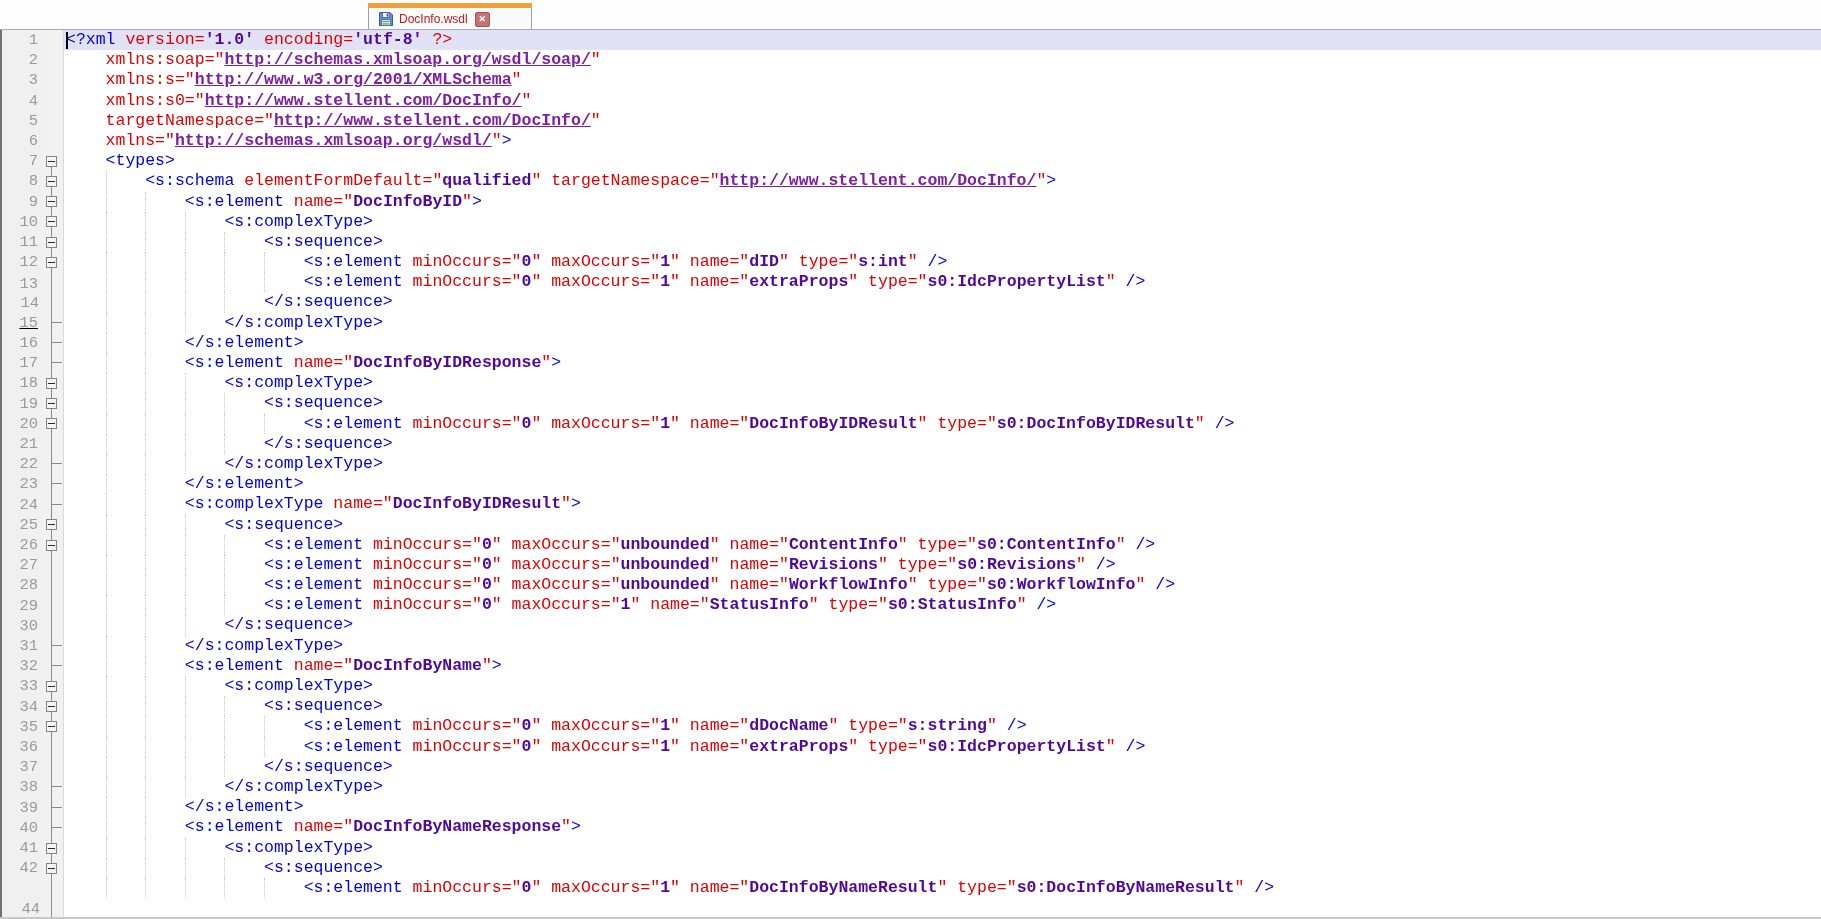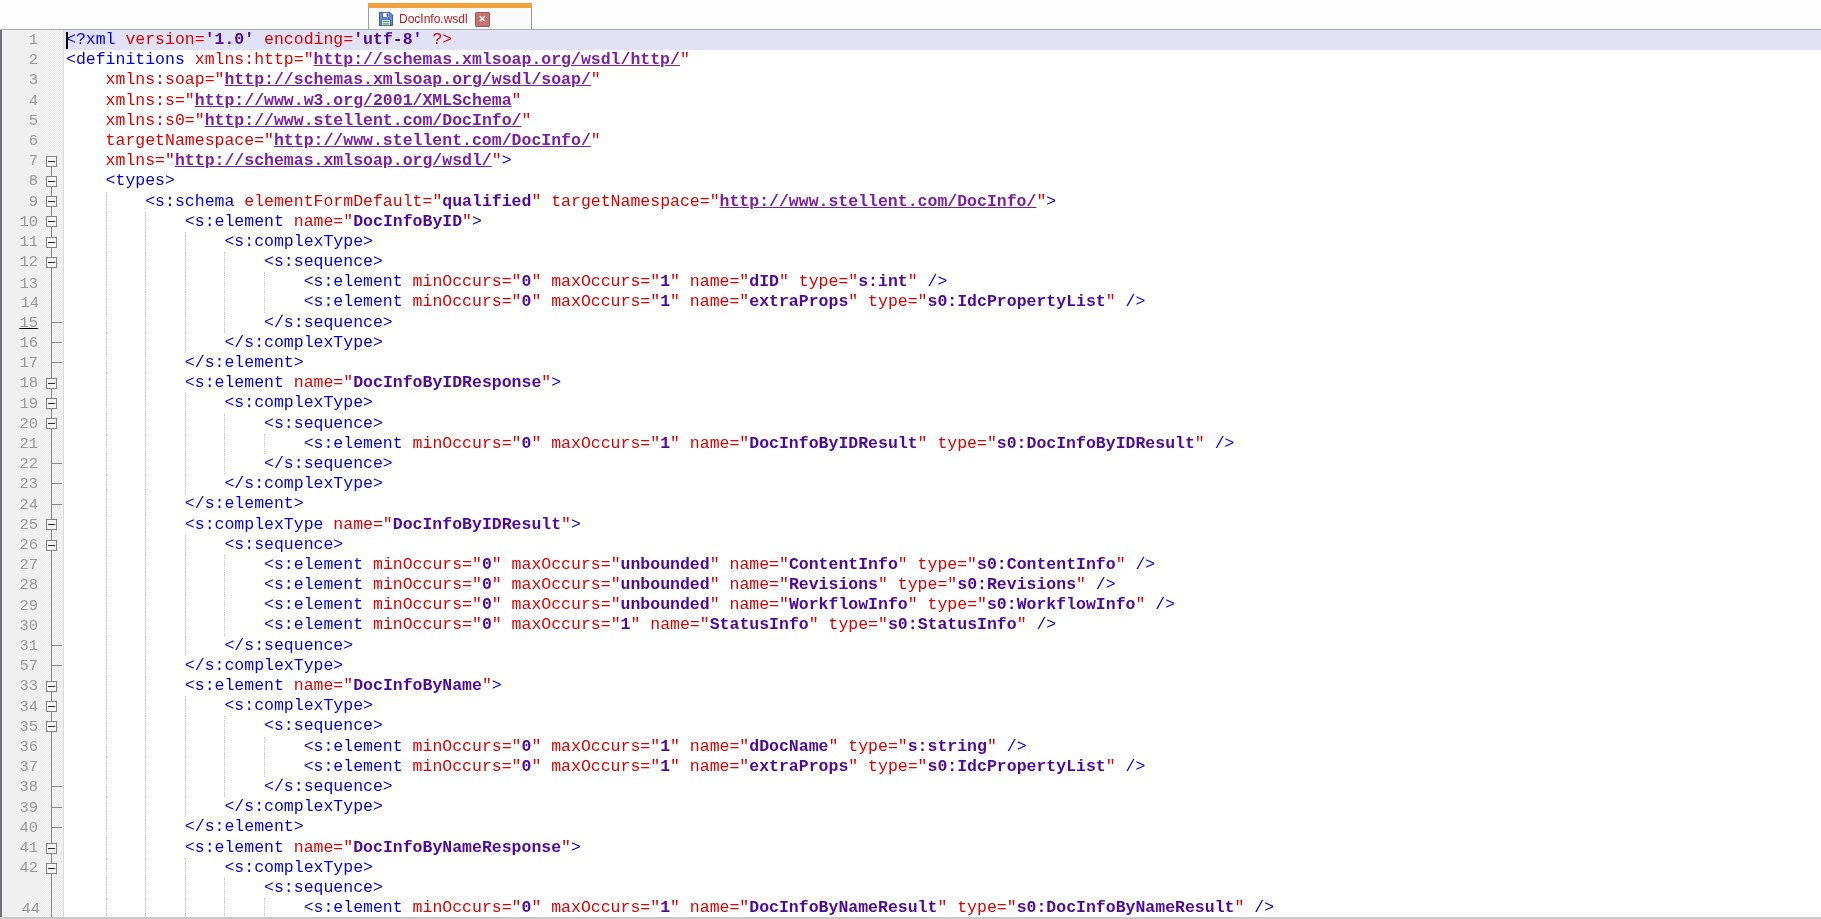--- a/index.html
+++ b/index.html
@@ -252,21 +252,21 @@
           <span class="lnum">30</span>
           <div class="fcell"></div>
         </div>
         <div class="grow" style="top: 606px;">
           <span class="lnum">31</span>
           <div class="fcell">
             <div class="ftick"></div>
           </div>
         </div>
         <div class="grow" style="top: 626.2px;">
-          <span class="lnum">57</span>
+          <span class="lnum">32</span>
           <div class="fcell">
             <div class="ftick"></div>
           </div>
         </div>
         <div class="grow" style="top: 646.4px;">
           <span class="lnum">33</span>
           <div class="fcell">
             <div class="fbox">
               <div class="minus"></div>
             </div>
@@ -339,21 +339,20 @@
           </div>
         </div>
         <div class="grow" style="top: 868.6px; justify-content: flex-end;">
           <span class="lnum">44</span>
           <div class="fcell"></div>
         </div>
         <div class="vline" style="top: 131.3px; bottom: 0px;"></div>
       </div>
     <div class="code" id="code">
         <div class="line current"><div class="caret"></div><span class="seg-t">&lt;?xml</span><span class="seg-a"> version=</span><span class="seg-v">'1.0'</span><span class="seg-a"> encoding=</span><span class="seg-v">'utf-8'</span><span class="seg-a"> ?&gt;</span></div>
-        <div class="line"><span class="seg-t">&lt;definitions</span><span class="seg-a"> xmlns:http="</span><span class="seg-u">http://schemas.xmlsoap.org/wsdl/http/</span><span class="seg-a">"</span></div>
         <div class="line">    <span class="seg-a">xmlns:soap="</span><span class="seg-u">http://schemas.xmlsoap.org/wsdl/soap/</span><span class="seg-a">"</span></div>
         <div class="line">    <span class="seg-a">xmlns:s="</span><span class="seg-u">http://www.w3.org/2001/XMLSchema</span><span class="seg-a">"</span></div>
         <div class="line">    <span class="seg-a">xmlns:s0="</span><span class="seg-u">http://www.stellent.com/DocInfo/</span><span class="seg-a">"</span></div>
         <div class="line">    <span class="seg-a">targetNamespace="</span><span class="seg-u">http://www.stellent.com/DocInfo/</span><span class="seg-a">"</span></div>
         <div class="line">    <span class="seg-a">xmlns="</span><span class="seg-u">http://schemas.xmlsoap.org/wsdl/</span><span class="seg-a">"</span><span class="seg-t">&gt;</span></div>
         <div class="line">    <span class="seg-t">&lt;types&gt;</span></div>
         <div class="line"><div class="guide" style="left: 41.6px;"></div>        <span class="seg-t">&lt;s:schema</span><span class="seg-a"> elementFormDefault="</span><span class="seg-v">qualified</span><span class="seg-a">" targetNamespace="</span><span class="seg-u">http://www.stellent.com/DocInfo/</span><span class="seg-a">"</span><span class="seg-t">&gt;</span></div>
         <div class="line"><div class="guide" style="left: 41.6px;"></div><div class="guide" style="left: 81.2px;"></div>            <span class="seg-t">&lt;s:element</span><span class="seg-a"> name="</span><span class="seg-v">DocInfoByID</span><span class="seg-a">"</span><span class="seg-t">&gt;</span></div>
         <div class="line"><div class="guide" style="left: 41.6px;"></div><div class="guide" style="left: 81.2px;"></div><div class="guide" style="left: 120.8px;"></div>                <span class="seg-t">&lt;s:complexType&gt;</span></div>
         <div class="line"><div class="guide" style="left: 41.6px;"></div><div class="guide" style="left: 81.2px;"></div><div class="guide" style="left: 120.8px;"></div><div class="guide" style="left: 160.4px;"></div>                    <span class="seg-t">&lt;s:sequence&gt;</span></div>

